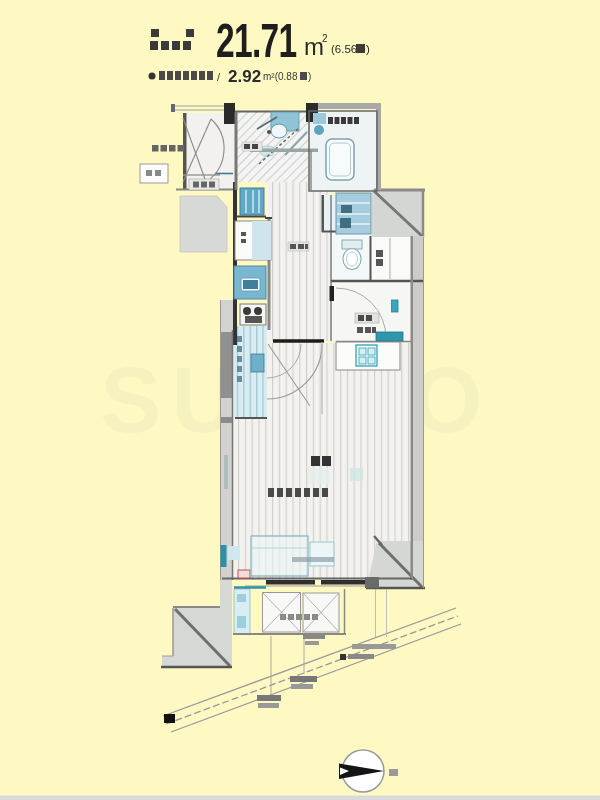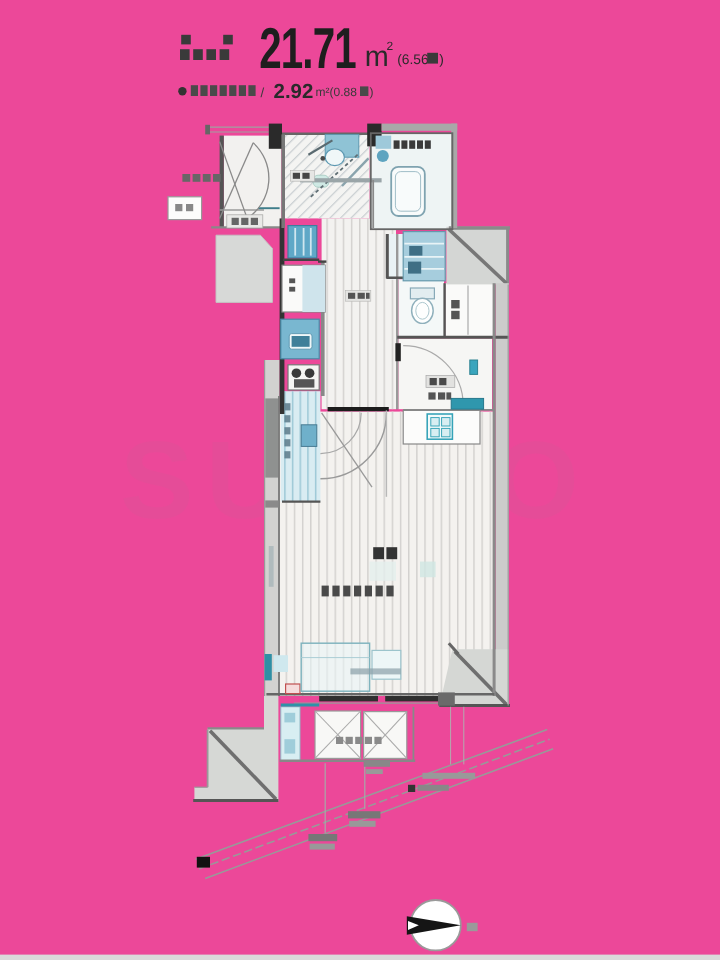--- a/index.html
+++ b/index.html
@@ -1,16 +1,16 @@
 <!DOCTYPE html>
 <html><head>
 <meta charset="utf-8">
 <style>
   html,body{margin:0;padding:0;background:#ffffff;}
-  #page{position:relative;width:600px;height:800px;background:#ec4899;overflow:hidden;
+  #page{position:relative;width:600px;height:800px;background:#fef9c3;overflow:hidden;
         font-family:"Liberation Sans",sans-serif;}
   svg{position:absolute;left:0;top:0;}
 </style>
 </head>
 <body>
 <div id="page">
 <svg width="600" height="800" viewBox="0 0 600 800">
 <defs>
   <pattern id="vst" width="6.8" height="12" patternUnits="userSpaceOnUse">
     <rect width="6.8" height="12" fill="none"></rect>

